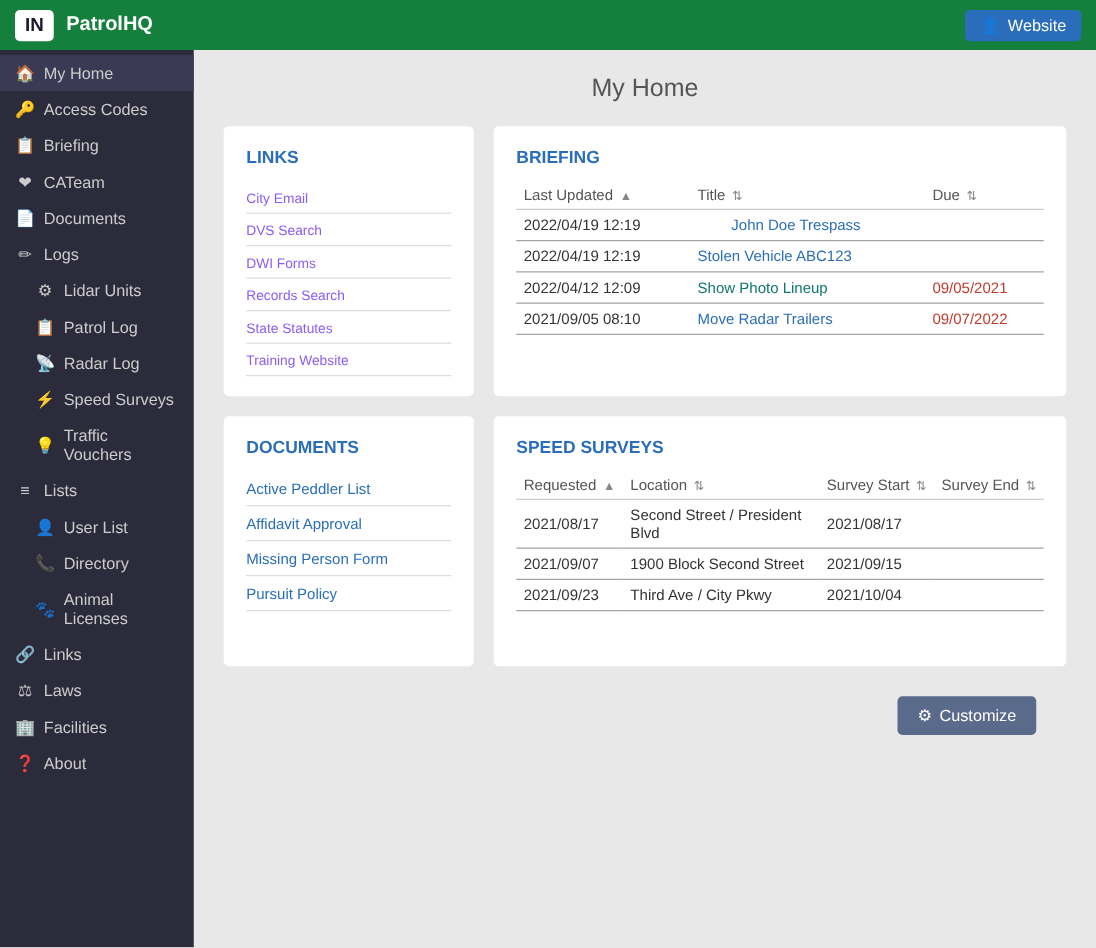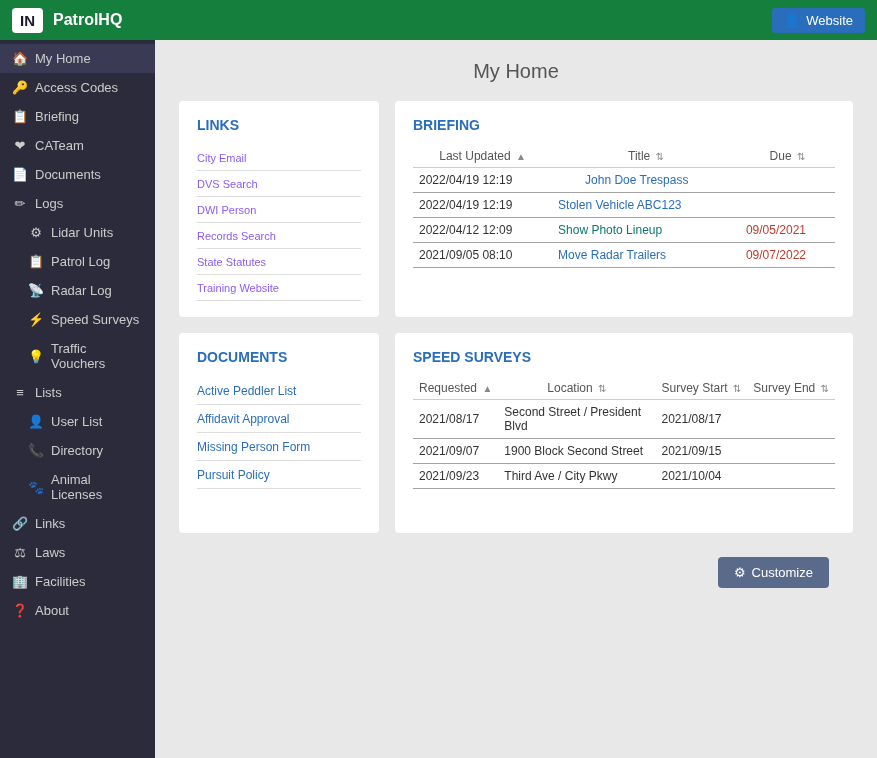--- a/index.html
+++ b/index.html
@@ -121,21 +121,21 @@
     }
 
     
     .data-table {
       width: 100%;
       border-collapse: collapse;
       font-size: 12px;
     }
     .data-table th {
       color: #555;
-      text-align: center;
+      text-align: left;
       padding: 4px 6px;
       border-bottom: 1px solid #ccc;
       font-weight: normal;
       white-space: nowrap;
     }
     .data-table th .sort-icon { color: #888; font-size: 10px; margin-left: 2px; }
     .data-table td {
       padding: 5px 6px;
       border-bottom: 1px solid #a3a3a3;
       color: #333;
@@ -277,21 +277,21 @@
   <div class="main">
     <h2 class="page-title">My Home</h2>
 
     <div class="cards-row">
 
       <div class="card" style="max-width:265px; min-width:180px; flex:0 0 200px;">
         <div class="card-title">LINKS</div>
         <ul class="links-list" id="links-list">
             <li><a href="#">City Email</a></li>
             <li><a href="#">DVS Search</a></li>
-            <li><a href="#">DWI Person</a></li>
+            <li><a href="#">DWI Forms</a></li>
             <li><a href="#">Records Search</a></li>
             <li><a href="#">State Statutes</a></li>
             <li><a href="#">Training Website</a></li>
           </ul>
       </div>
 
       <div class="card" style="flex:1;">
         <div class="card-title">BRIEFING</div>
         <table class="data-table" id="briefing-table">
             <thead>

